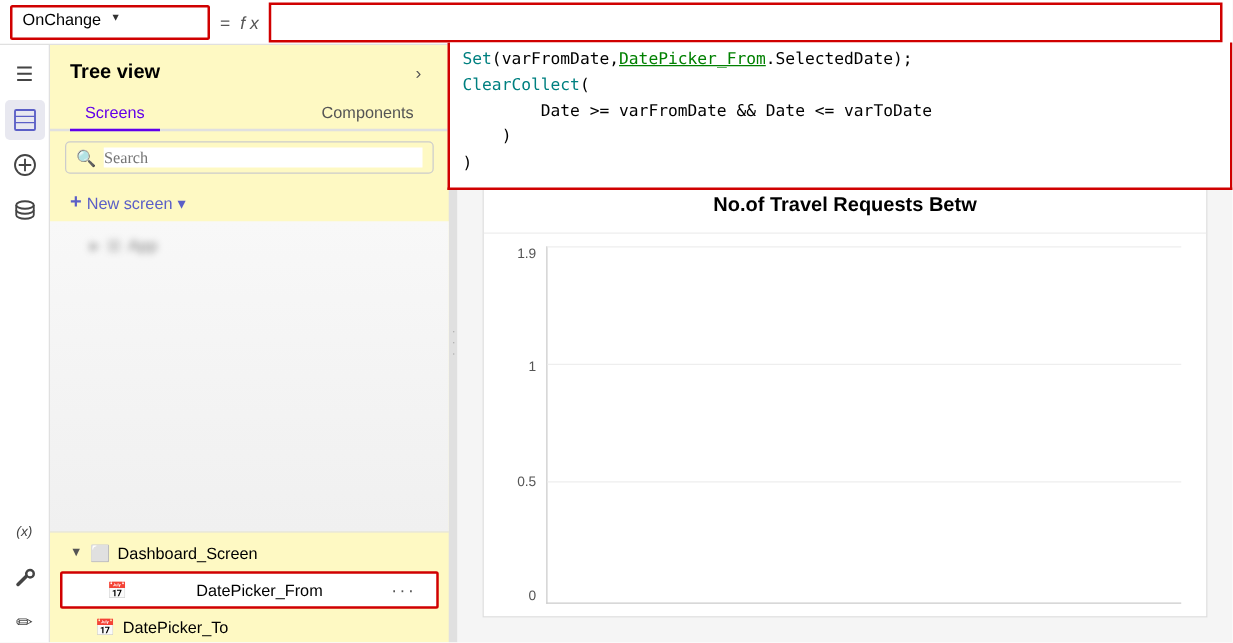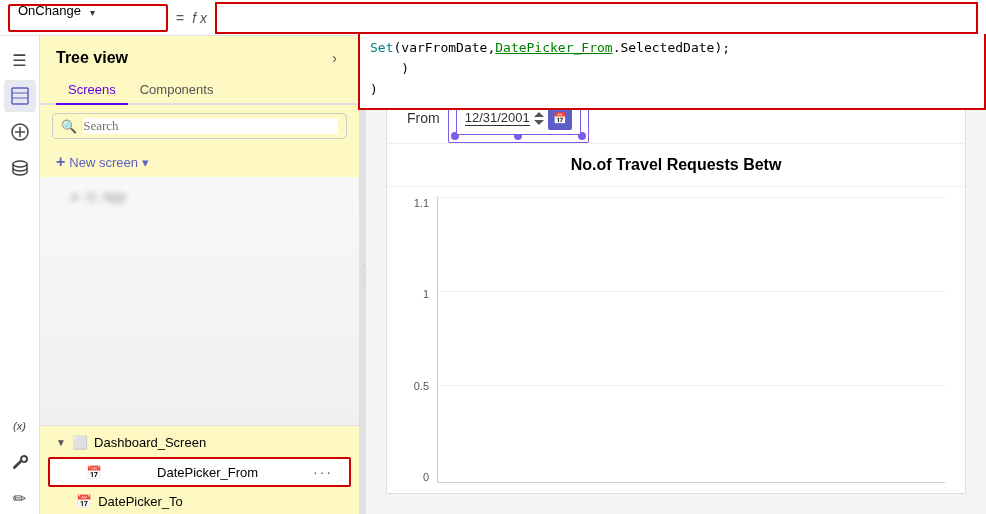--- a/index.html
+++ b/index.html
@@ -1,22 +1,22 @@
 <!DOCTYPE html>
 <html><head>
   <meta charset="utf-8">
   <style>
     * { box-sizing: border-box; margin: 0; padding: 0; }
     body { font-family: 'Segoe UI', sans-serif; font-size: 13px; background: #fff; width: 986px; height: 514px; overflow: hidden; display: flex; flex-direction: column; }
     .formula-dropdown {
       border: 2px solid #d00000;
       border-radius: 2px;
-      padding: 12px 8px;
-      display: flex;
-      align-items: flex-end;
+      padding: 2px 8px;
+      display: flex;
+      align-items: flex-start;
       gap: 4px;
       min-width: 160px;
       height: 28px;
       font-size: 13px;
     }
     .formula-dropdown span { flex: 1; }
     .chevron-down { font-size: 10px; color: #333; }
     .equals-fx {
       display: flex;
       align-items: center;
@@ -99,20 +99,21 @@
       color: #555;
       cursor: pointer;
       font-size: 14px;
       padding: 2px 6px;
     }
     .tabs-row {
       display: flex;
       padding: 0 16px;
       border-bottom: 2px solid #e0e0e0;
       gap: 0;
+      justify-content: space-between;
     }
     .tab {
       padding: 6px 12px;
       cursor: pointer;
       font-size: 13px;
       color: #555;
       border-bottom: 2px solid transparent;
       margin-bottom: -2px;
     }
     .tab.active {
@@ -351,20 +352,26 @@
 
   <div class="code-editor" style="flex:1; border:2px solid #d00000; height:32px; padding:2px 8px; align-items:center; overflow:visible; height:auto; min-height:32px; max-height:180px;">
     
   </div>
 </div>
 
 <div style="position:relative; z-index:10;">
   <div style="position:absolute; top:-2px; left:358px; right:0; background:#fff; border:2px solid #d00000; border-top:none; padding:4px 10px 8px; font-family:Consolas,monospace; font-size:13px; line-height:1.6; z-index:10;">
     <div>
       <span class="code-teal">Set</span><span class="code-black">(varFromDate,</span><span class="code-green code-underline">DatePicker_From</span><span class="code-black">.SelectedDate);</span>
+    </div>
+    <div>
+      <span class="code-teal">ClearCollect</span><span class="code-black">(</span>
+    </div>
+    <div>
+      <span class="code-black">&nbsp;&nbsp;&nbsp;&nbsp;&nbsp;&nbsp;&nbsp;&nbsp;Date &gt;= varFromDate &amp;&amp; Date &lt;= varToDate</span>
     </div>
     <div>
       <span class="code-black">&nbsp;&nbsp;&nbsp;&nbsp;)</span>
     </div>
     <div>
       <span class="code-black">)</span>
     </div>
   </div>
 </div>
 
@@ -508,21 +515,21 @@
               </div>
               <div class="cal-btn">📅</div>
             </div>
           </div>
         </div>
 
         <div class="chart-title">No.of Travel Requests Betw</div>
 
         <div class="chart-area">
           <div class="y-axis">
-            <span>1.1</span>
+            <span>1.9</span>
             <span>1</span>
             <span>0.5</span>
             <span>0</span>
           </div>
           <div class="chart-content">
             <div class="grid-line" style="top:0;"></div>
             <div class="grid-line" style="top:33%;"></div>
             <div class="grid-line" style="top:66%;"></div>
           </div>
         </div>

